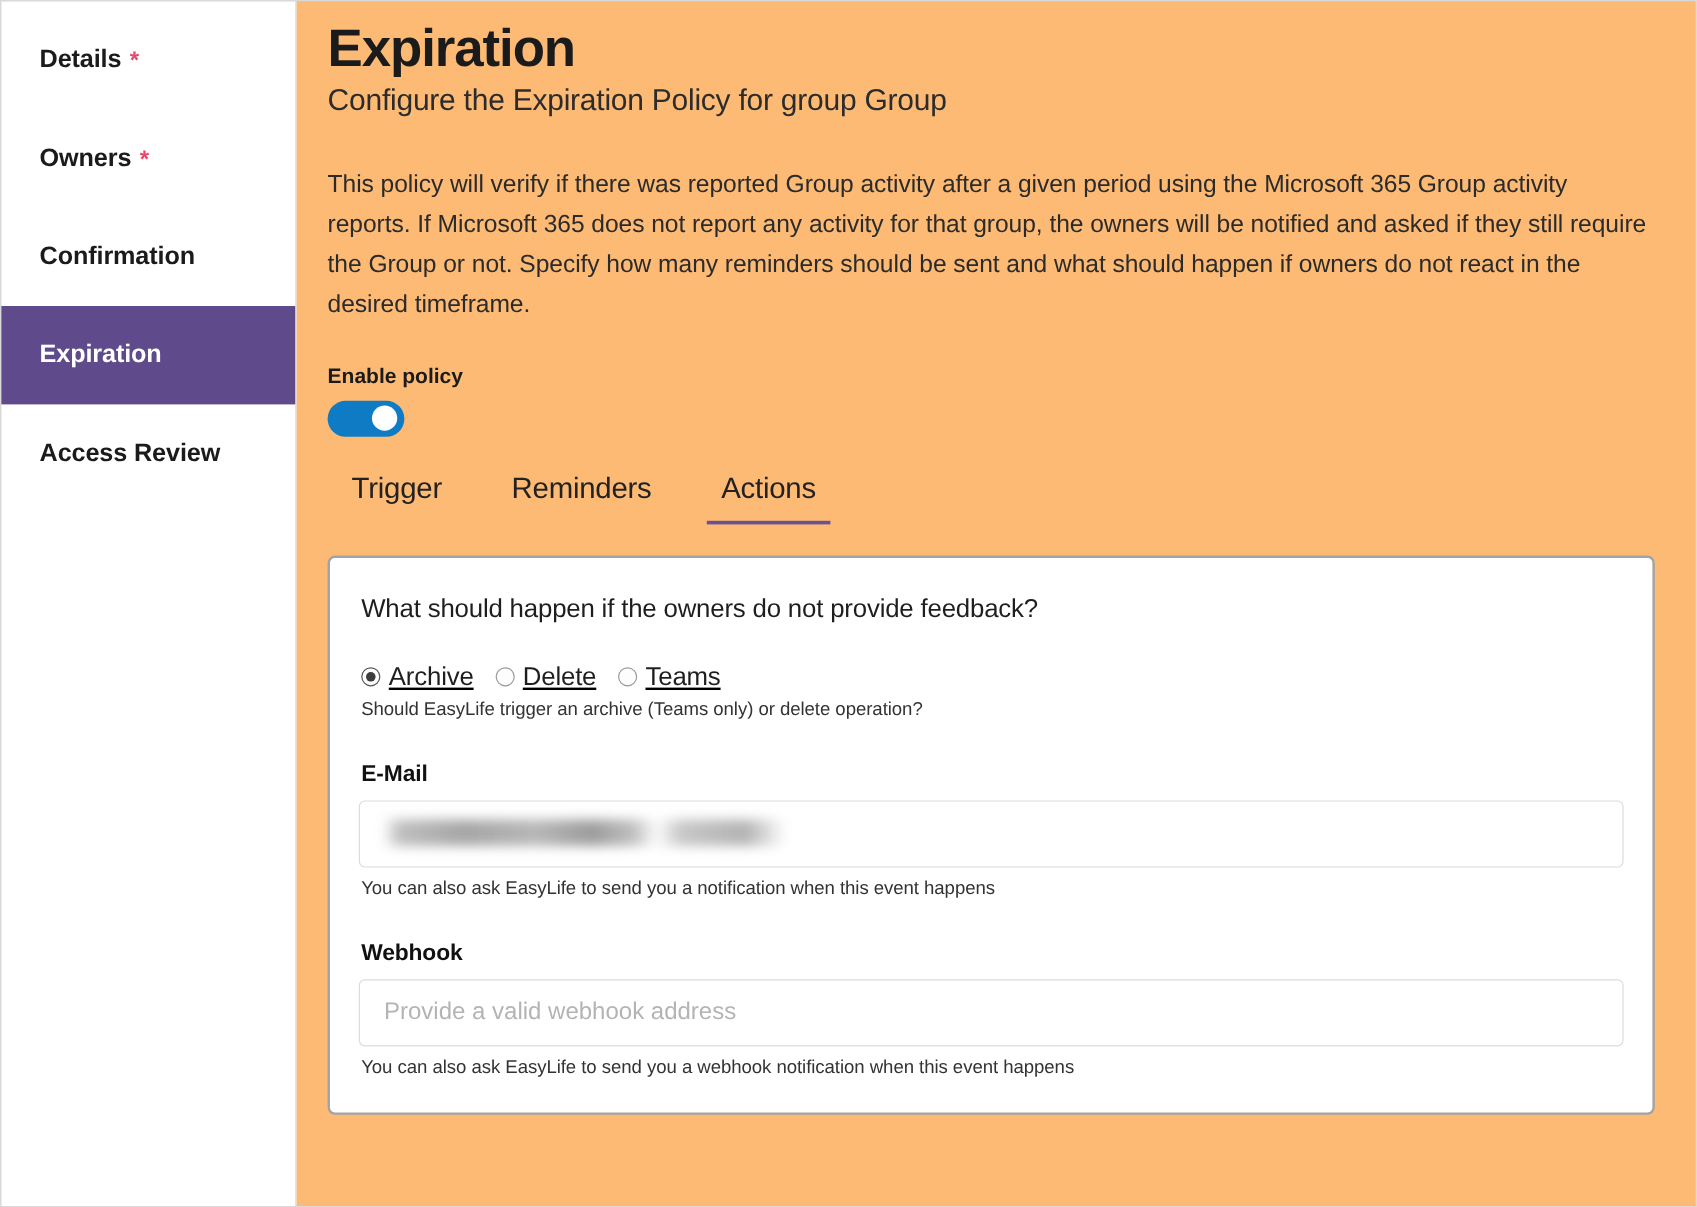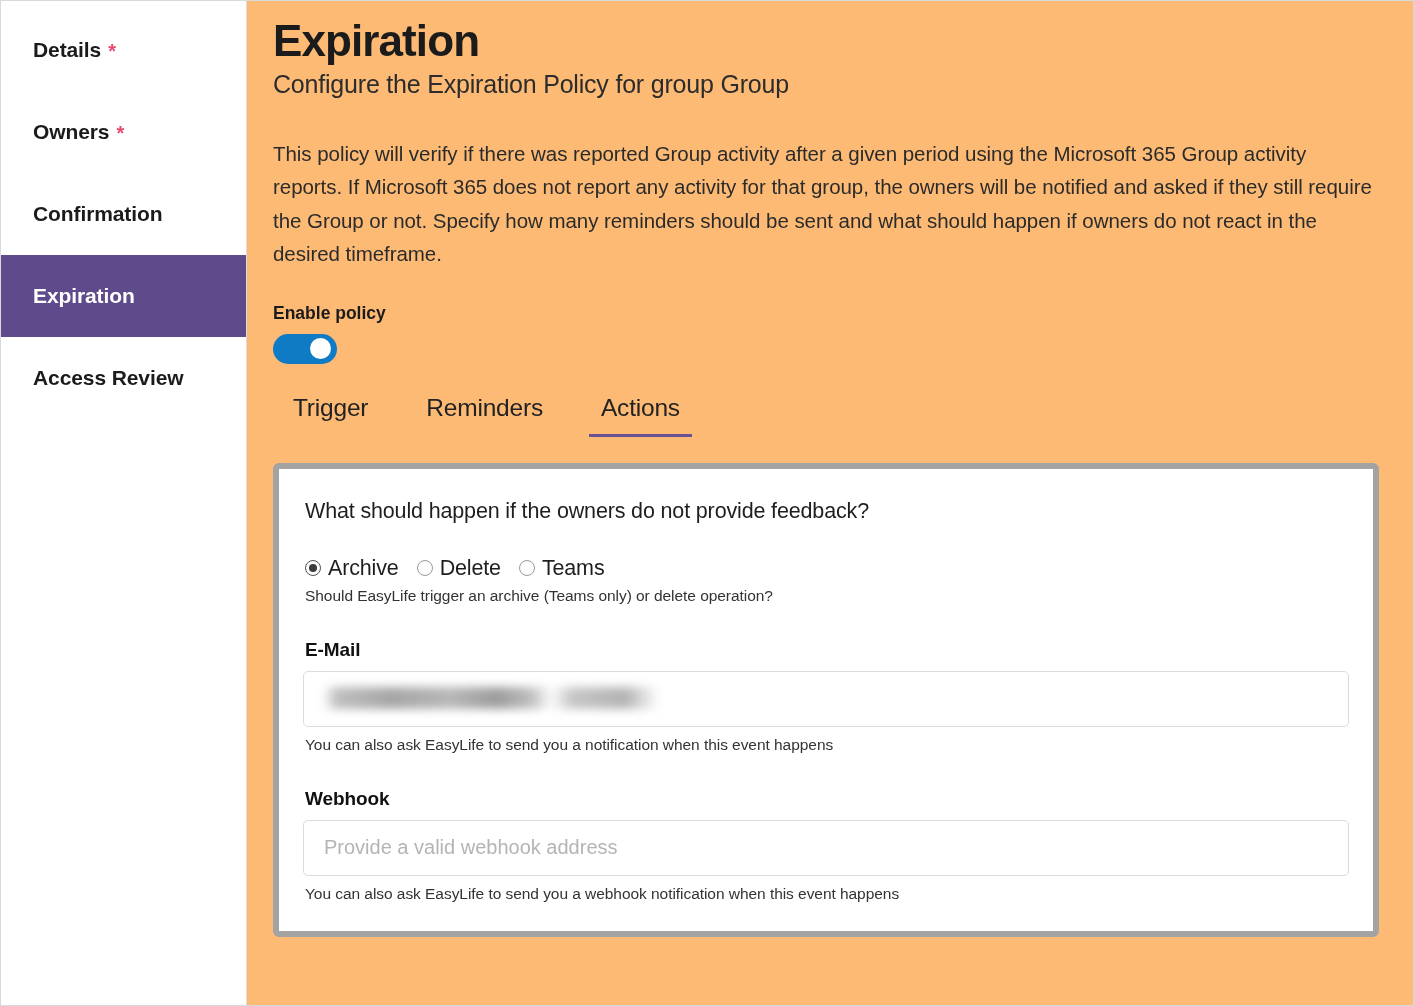--- a/index.html
+++ b/index.html
@@ -132,38 +132,39 @@
     user-select: none;
   }
   .tab:first-child { margin-left: 8px; }
   .tab + .tab { margin-left: 18px; }
   .tab.active {
     border-bottom: 3px solid #6A5193;
   }
 
   
   .card {
-    border: 6px solid #a3a3a3;
+    border: 2px solid #a3a3a3;
     border-radius: 6px;
     padding: 30px 24px 28px 24px;
     box-sizing: border-box;
     max-width: 1110px;
     background: #ffffff;
   }
   .card-question {
     font-size: 21.5px;
     color: #1e1e1e;
     letter-spacing: -0.15px;
     margin: 0 0 32px 2px;
   }
 
   .radio-row {
     display: flex;
     align-items: center;
     margin: 0 0 5px 2px;
+    text-decoration: underline;
   }
   .radio-opt {
     display: flex;
     align-items: center;
     cursor: pointer;
     margin-right: 18px;
   }
   .radio-mark {
     width: 16px;
     height: 16px;

